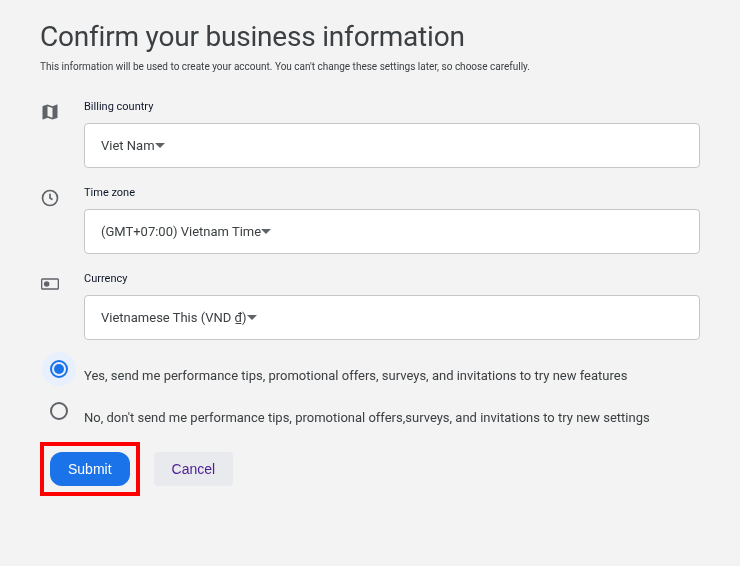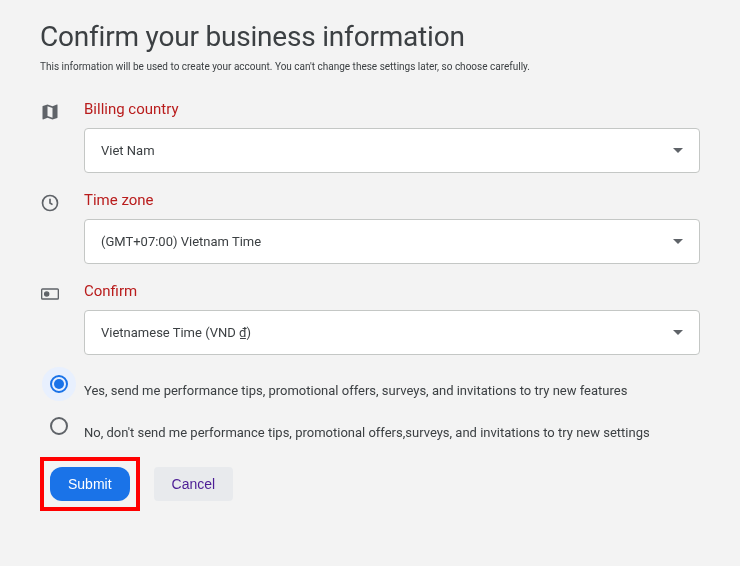--- a/index.html
+++ b/index.html
@@ -36,35 +36,34 @@
       color: #5f6368;
     }
     .field-icon svg {
       width: 20px;
       height: 20px;
     }
     .field-content {
       flex: 1;
     }
     .field-label {
-      font-size: 15px;
-      color: #b91c1c;
+      font-size: 11px;
+      color: #0f172a;
       margin-bottom: 10px;
       display: block;
     }
     .select-box {
       width: 100%;
       background: #fff;
       border: 1px solid #c4c7c5;
       border-radius: 4px;
       padding: 14px 16px;
       font-size: 13px;
       color: #3c4043;
       display: flex;
-      justify-content: space-between;
       align-items: center;
       cursor: pointer;
     }
     .select-box .caret {
       width: 0; height: 0;
       border-left: 5px solid transparent;
       border-right: 5px solid transparent;
       border-top: 5px solid #5f6368;
     }
     .radio-group {
@@ -194,23 +193,23 @@
 </div>
 
 <div class="field-row">
   <div class="field-icon">
     <svg viewBox="0 0 24 24" fill="none" stroke="currentColor" stroke-width="1.6">
         <rect x="2" y="6" width="20" height="12" rx="1"></rect>
         <circle cx="8" cy="12" r="2.5" fill="currentColor"></circle>
       </svg>
   </div>
   <div class="field-content">
-    <span class="field-label">Confirm</span>
+    <span class="field-label">Currency</span>
     <div class="select-box">
-      <span>Vietnamese Time (VND ₫)</span>
+      <span>Vietnamese This (VND ₫)</span>
       <span class="caret"></span>
     </div>
   </div>
 </div>
 
 <div class="radio-group">
   <div class="radio-option selected">
     <div class="radio-visual-wrap">
       <div class="radio-visual">
         <div class="radio-circle">

